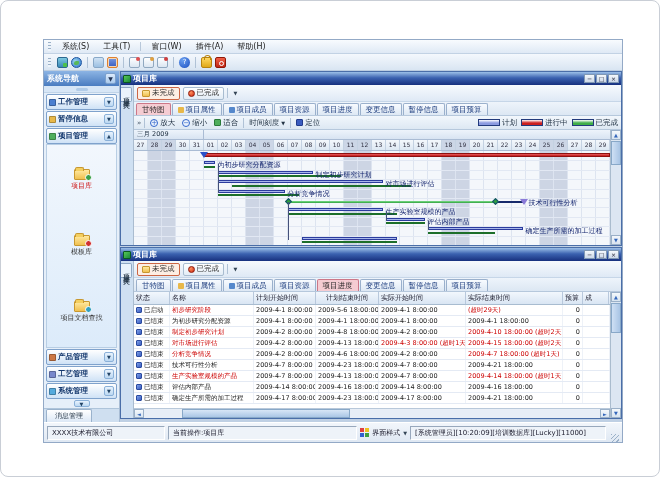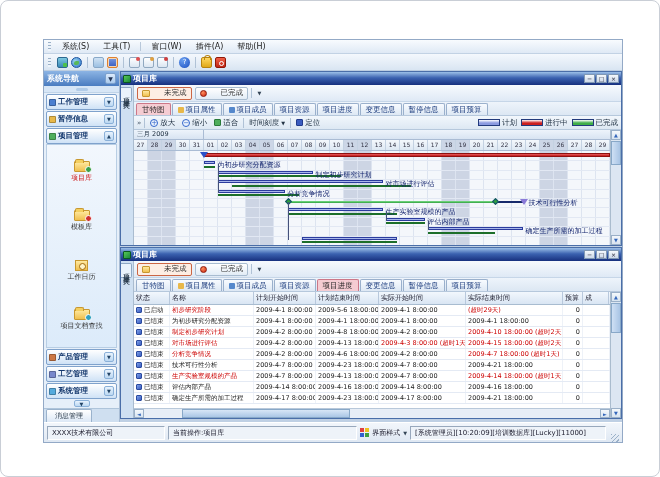--- a/index.html
+++ b/index.html
@@ -64,21 +64,21 @@
   .wtitle{height:13px;background:linear-gradient(180deg,#9cc0e8,#3b62b0 45%,#17307e);display:flex;align-items:center;padding:0 2px;gap:2px;}
   .wicon{width:8px;height:8px;background:linear-gradient(135deg,#58c858,#1a8a3a);border:1px solid #0a5a20;border-radius:1px;}
   .wtext{color:#fff;font-weight:bold;font-size:8px;}
   .wbtns{margin-left:auto;display:flex;gap:1px;}
   .wb{width:11px;height:9px;background:linear-gradient(180deg,#f4f8fc,#ccd8e8);border:1px solid #8098b4;font-size:6px;line-height:8px;text-align:center;color:#223;}
   .wbody{flex:1;display:flex;min-height:0;}
   .vtabs{width:13px;background:#cfe0f2;border-right:1px solid #aabccf;padding-top:2px;}
   .vtab{writing-mode:vertical-rl;background:#eaf3fc;border:1px solid #8fa8c4;border-left:none;border-radius:0 2px 2px 0;font-size:7px;color:#234;padding:4px 0;letter-spacing:1px;}
   .wmain{flex:1;display:flex;flex-direction:column;min-width:0;}
   .btnrow{height:17px;display:flex;align-items:center;gap:3px;background:linear-gradient(180deg,#f7fafd,#dfe9f5);border-bottom:1px solid #c6d6e8;padding:0 3px;}
-  .fbtn{height:13px;display:flex;align-items:center;gap:14px;padding:0 4px;border-radius:2px;font-size:7.5px;color:#333;}
+  .fbtn{height:13px;display:flex;align-items:center;gap:2px;padding:0 4px;border-radius:2px;font-size:7.5px;color:#333;}
   .fbtn .ficon{width:8px;height:7px;}
   .fbtn.active{border:1px solid #cc6644;background:#fdeee4;}
   .fbtn.normal{border:1px solid #a8bcd0;background:linear-gradient(180deg,#ffffff,#e2ecf6);}
   .ficon-folder{background:linear-gradient(180deg,#ffe9a0,#f0c050);border:1px solid #c89830;border-radius:1px;}
   .ficon-ball{width:7px !important;height:7px !important;border-radius:50%;background:radial-gradient(circle at 35% 30%,#ff9060,#cc2810);border:1px solid #901808;}
   .ddbtn{width:9px;height:11px;font-size:5px;color:#345;text-align:center;line-height:11px;}
   .tabsrow{height:14px;display:flex;align-items:flex-end;gap:1px;background:linear-gradient(180deg,#eef4fb,#dce7f3);padding:0 2px;border-bottom:1px solid #b6c8dc;}
   .tab{height:12px;line-height:11px;padding:0 5px;background:linear-gradient(180deg,#f8fbff,#dde8f4);border:1px solid #9ab0cc;border-bottom:none;border-radius:2px 2px 0 0;color:#1a3a7c;font-size:7.5px;display:flex;align-items:center;gap:2px;white-space:nowrap;}
   .tab.active{background:#f5ccd2;border-color:#cc7788;color:#222;}
   .tabicon{width:6px;height:6px;border-radius:1px;}
@@ -205,24 +205,20 @@
                 <span class="fold">
                   <span class="badge" style="background: rgb(58, 160, 74);"></span>
                 </span>
                 <span class="sb-il sel">项目库</span>
               </div>
               <div class="sb-item">
                 <span class="fold">
                   <span class="badge" style="background: rgb(208, 48, 48);"></span>
                 </span>
                 <span class="sb-il">模板库</span>
-              </div>
-              <div class="sb-item">
-                <span class="cal"></span>
-                <span class="sb-il">工作日历</span>
               </div>
               <div class="sb-item">
                 <span class="fold">
                   <span class="badge" style="background: rgb(48, 160, 192);"></span>
                 </span>
                 <span class="sb-il">项目文档查找</span>
               </div>
             </div>
             <div class="sec">
               <span class="secicon" style="background: rgb(204, 119, 68);"></span>
@@ -534,21 +530,21 @@
                   <span class="tab">
                     <span>项目预算</span>
                   </span>
                 </div>
               <div class="twrap">
                 <div class="tmain">
                   <div class="thead" id="t-head">
                       <div class="th" style="width: 36px; flex: 0 0 auto;">状态</div>
                       <div class="th" style="width: 84px; flex: 0 0 auto;">名称</div>
                       <div class="th" style="width: 62px; flex: 0 0 auto;">计划开始时间</div>
-                      <div class="th" style="width: 63px; flex: 0 0 auto;">计划结束时间</div>
+                      <div class="th" style="width: 63px; flex: 0 0 auto; text-align: center;">计划结束时间</div>
                       <div class="th" style="width: 87px; flex: 0 0 auto;">实际开始时间</div>
                       <div class="th" style="width: 97px; flex: 0 0 auto;">实际结束时间</div>
                       <div class="th" style="width: 20px; flex: 0 0 auto;">预算</div>
                       <div class="th" style="width: 26px; flex: 0 0 auto;">成</div>
                       <div class="th" style="flex: 1 1 0%;"></div>
                     </div>
                   <div id="t-body" style="flex:1;overflow:hidden;background:#fff;">
                       <div class="trow">
                         <div class="td" style="width: 36px; flex: 0 0 auto;">
                           <span class="rowicon"></span>

